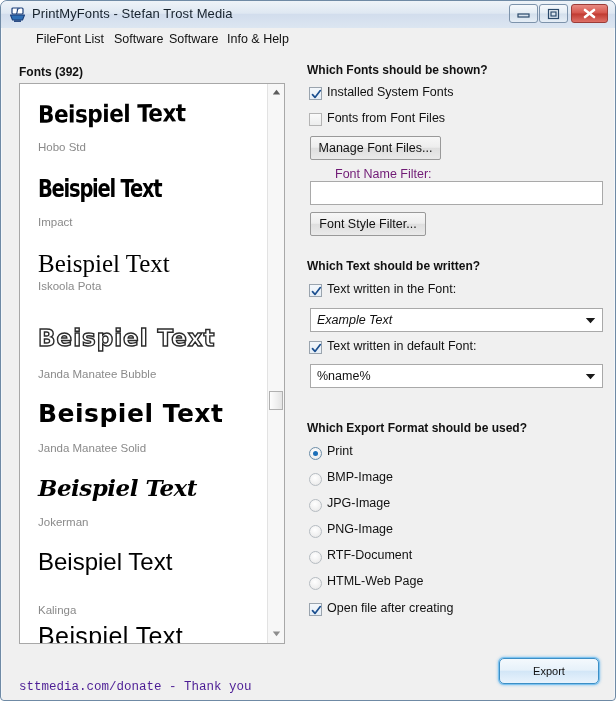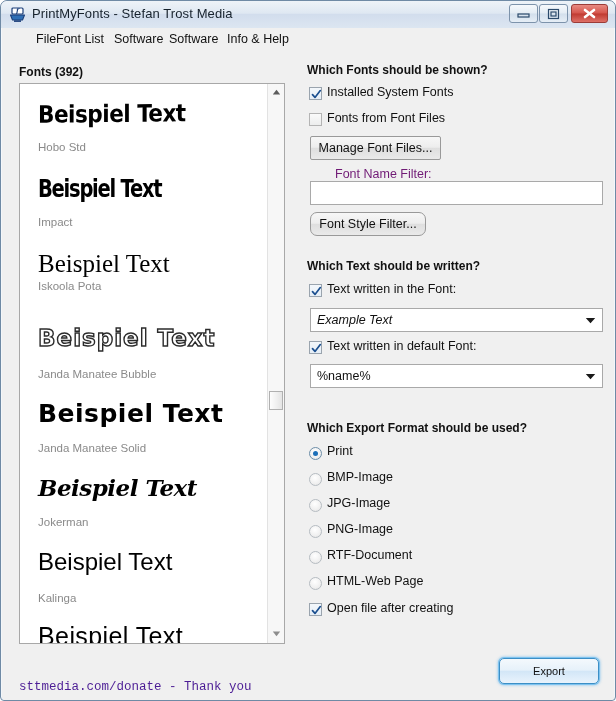--- a/index.html
+++ b/index.html
@@ -420,21 +420,21 @@
         <div class="font-entry" style="top:392px">
           <div class="font-sample s-jokerman">Beispiel Text</div>
         </div>
         <div class="font-entry" style="top:432px">
           <div class="font-name">Jokerman</div>
         </div>
 
         <div class="font-entry" style="top:466px">
           <div class="font-sample s-kalinga">Beispiel Text</div>
         </div>
-        <div class="font-entry" style="top:508px">
+        <div class="font-entry" style="top:520px">
           <div class="font-name">Kalinga</div>
         </div>
 
         <div class="font-entry" style="top:540px">
           <div class="font-sample s-last">Beispiel  Text</div>
         </div>
 
       </div>
 
       <div id="list-scroll">
@@ -469,21 +469,21 @@
         <span class="chkbox off"></span>
         <span class="ctl-label">Fonts from Font Files</span>
       </div>
 
       <div class="btn" style="left:3px; top:86px; width:131px; height:24px;">Manage Font Files...</div>
 
       <div class="plain-label" style="top:117px">Font Name Filter:</div>
 
       <div class="textbox" style="left:3px; top:131px; width:293px; height:24px;" title=""></div>
 
-      <div class="btn" style="left:3px; top:162px; width:116px; height:24px;border-radius:7px;">Font Style Filter...</div>
+      <div class="btn" style="left:3px; top:162px; width:116px; height:24px;">Font Style Filter...</div>
 
       <div class="group-head" style="top:209px">Which Text should be written?</div>
 
       <div class="chk-row" style="top:233px">
         <span class="chkbox">
           <svg width="11" height="13" viewBox="0 0 11 13">
               <path d="M1.5 6.6 L4 9.4 L9.3 2.6" fill="none" stroke="#1b4f8f" stroke-width="1.7" stroke-linecap="round" stroke-linejoin="round"></path>
             </svg>
         </span>
         <span class="ctl-label">Text written in the Font:</span>

